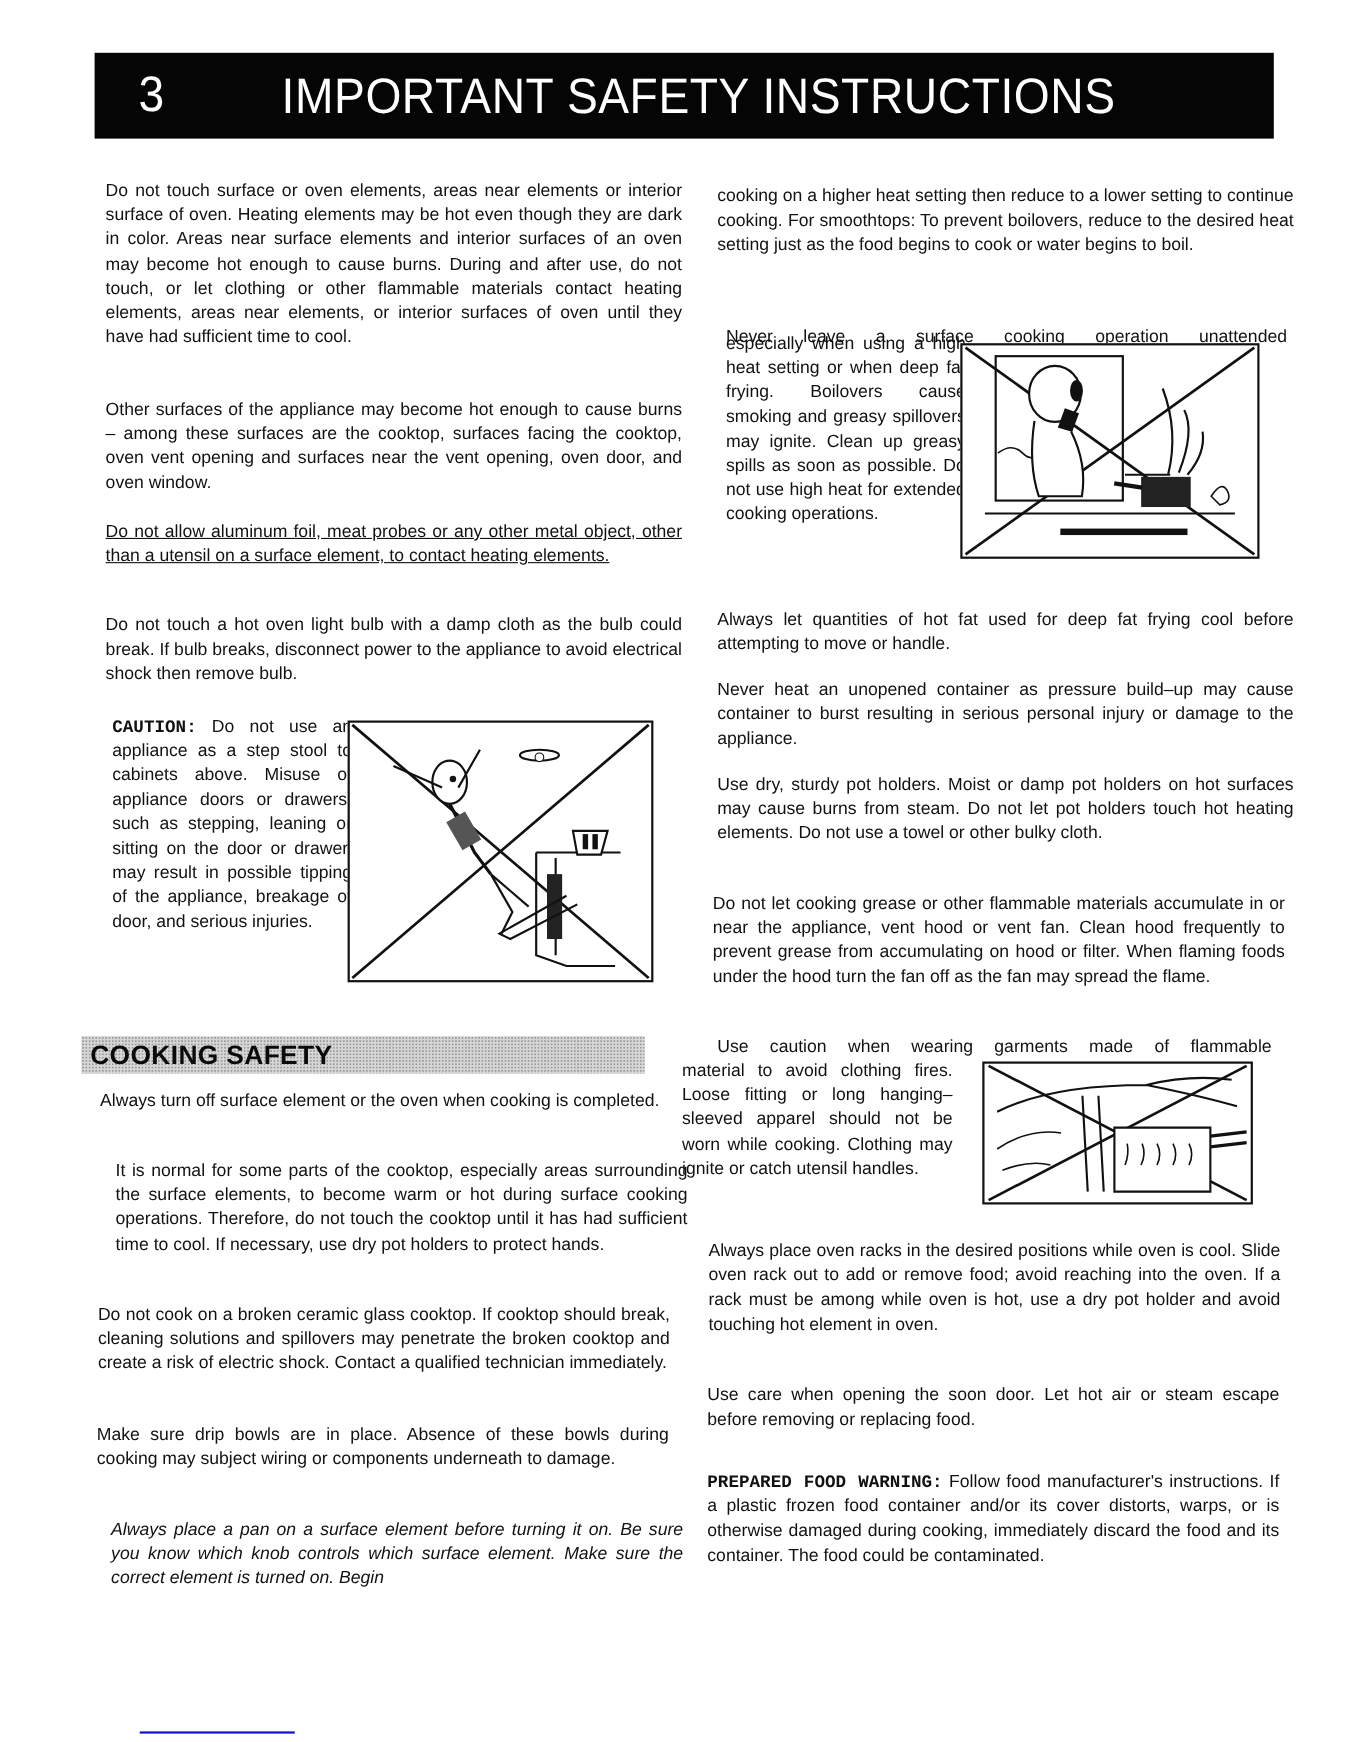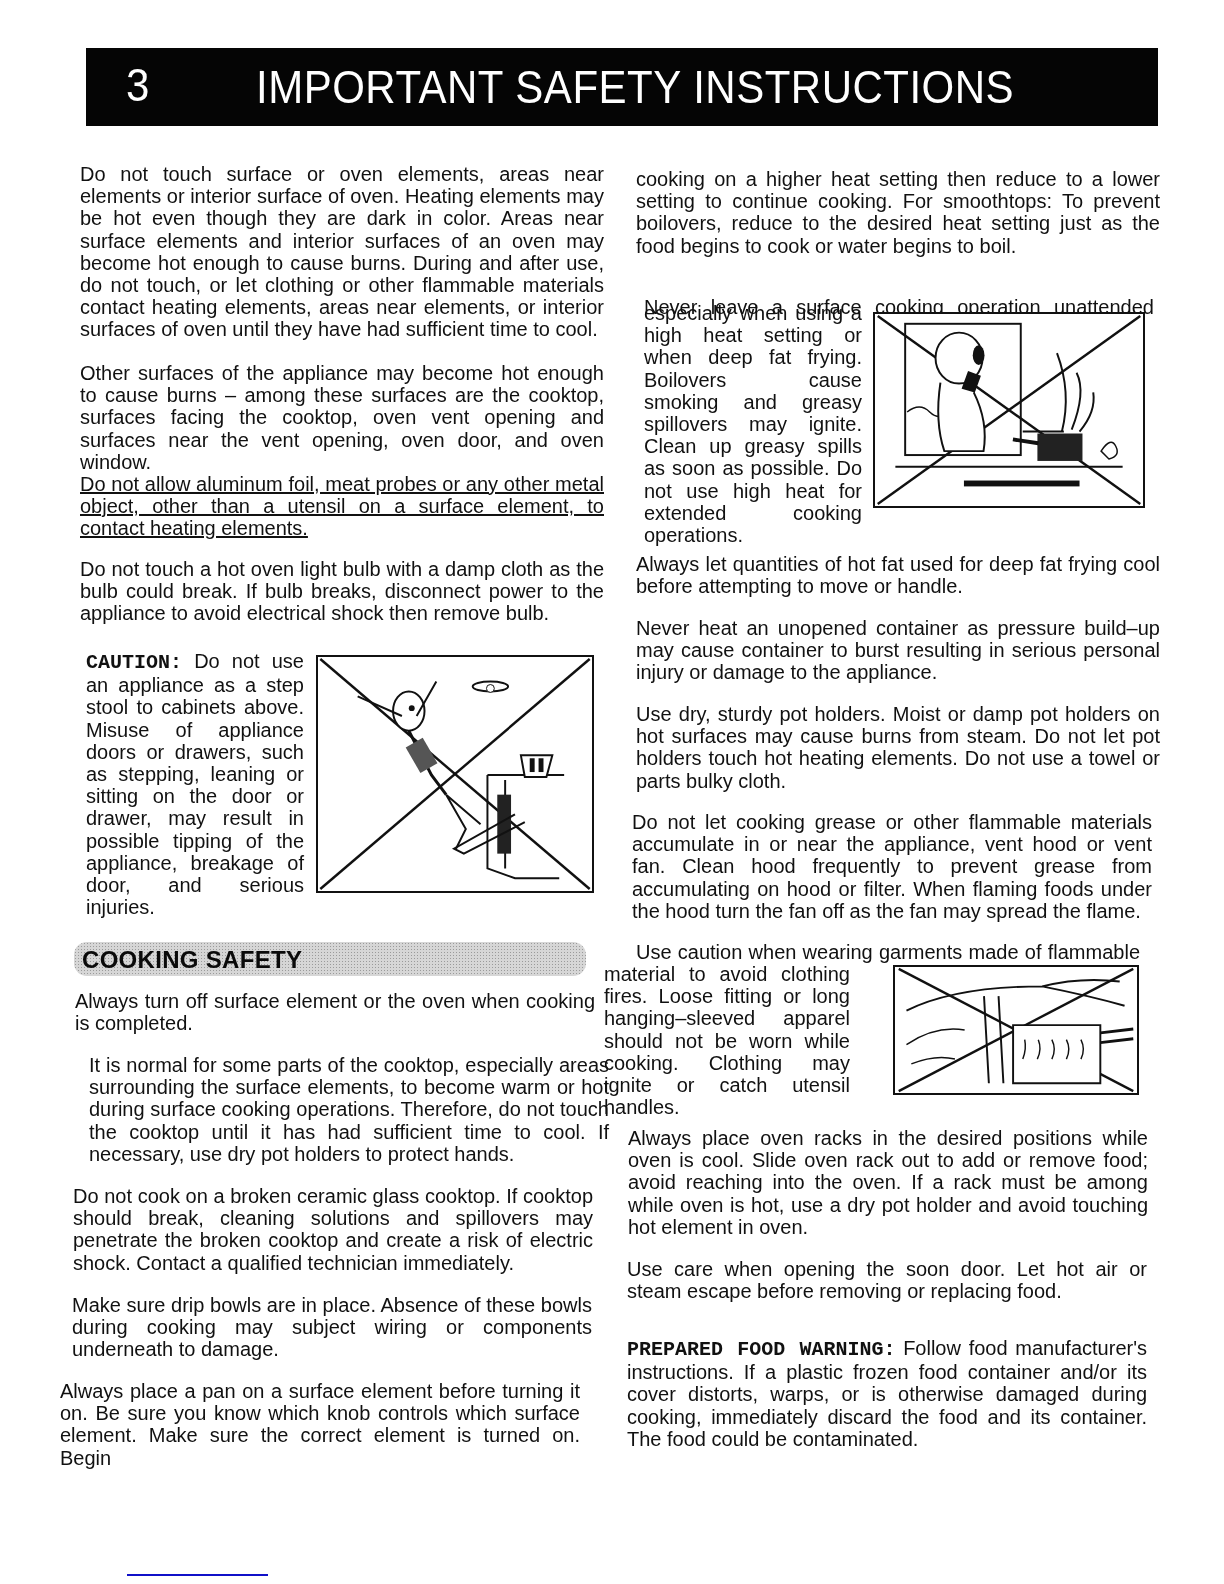--- a/index.html
+++ b/index.html
@@ -4,31 +4,31 @@
 <style>
   html, body { margin: 0; padding: 0; background: #ffffff; }
   body { width: 1224px; height: 1584px; position: relative; overflow: hidden;
          font-family: "Liberation Sans", sans-serif; color: #111; }
   .header-bar { position: absolute; left: 86px; top: 48px; width: 1072px; height: 78px;
                 background: #050505; color: #fff; }
   .header-num { position: absolute; left: 40px; top: 14px; font-size: 42px; font-weight: normal;
                 font-family: "Liberation Sans", sans-serif; transform: scaleY(1.08); }
   .header-title { position: absolute; left: 170px; top: 14px; font-size: 42px; letter-spacing: 0.5px;
                   font-family: "Liberation Sans", sans-serif; transform: scaleY(1.08); transform-origin: left top; }
-  .col { position: absolute; font-size: 20px; line-height: 22.2px; text-align: justify; }
+  .col { position: absolute; font-size: 16px; line-height: 22.2px; text-align: justify; margin-left: 16px; }
   .col-left { left: 80px; width: 524px; }
   .col-right { left: 636px; width: 524px; }
   p { margin: 0; }
   .bold { font-weight: bold; font-family: Liberation Mono, monospace; }
   .fig { position: absolute; background: #fff; border: 2px solid #111; box-sizing: border-box; }
   .fig svg { position: absolute; left: 0; top: 0; width: 100%; height: 100%; }
   .section-head { position: absolute; left: 74px; top: 942px; width: 512px; height: 34px;
                   background-color: #d6d6d6;
                   background-image: radial-gradient(#9a9a9a 0.8px, transparent 0.9px);
-                  background-size: 3px 3px; border-radius: 13px; }
+                  background-size: 3px 3px; }
   .section-head span { position: absolute; left: 8px; top: 4px; font-size: 24px; font-weight: bold;
                        color: #0a0a0a; letter-spacing: 0.3px; }
   .footer-line { position: absolute; left: 127px; top: 1574px; width: 141px; height: 2px; background: #1010c8; }
 </style>
 </head>
 <body>
 
 <div class="header-bar">
   <span class="header-num">3</span>
   <span class="header-title">IMPORTANT SAFETY INSTRUCTIONS</span>
@@ -83,21 +83,21 @@
 </div>
 <div class="col col-left" style="left:89px; width:520px; top:1054px;">
   <p>It is normal for some parts of the cooktop, especially areas surrounding the surface elements, to become warm or hot during surface cooking operations. Therefore, do not touch the cooktop until it has had sufficient time to cool. If necessary, use dry pot holders to protect hands.</p>
 </div>
 <div class="col col-left" style="left:73px; width:520px; top:1185px;">
   <p>Do not cook on a broken ceramic glass cooktop. If cooktop should break, cleaning solutions and spillovers may penetrate the broken cooktop and create a risk of electric shock. Contact a qualified technician immediately.</p>
 </div>
 <div class="col col-left" style="left:72px; width:520px; top:1294px;">
   <p>Make sure drip bowls are in place. Absence of these bowls during cooking may subject wiring or components underneath to damage.</p>
 </div>
-<div class="col col-left" style="left:60px; width:520px; top:1380px;">
+<div class="col col-left" style="left:85px; width:520px; top:1380px;font-style:italic;">
   <p>Always place a pan on a surface element before turning it on. Be sure you know which knob controls which surface element. Make sure the correct element is turned on. Begin</p>
 </div>
 
 <div class="col col-right" style="top:168px;">
   <p>cooking on a higher heat setting then reduce to a lower setting to continue cooking. For smoothtops: To prevent boilovers, reduce to the desired heat setting just as the food begins to cook or water begins to boil.</p>
 </div>
 
 <div class="col" style="left:644px; top:296px; width:510px; text-align:justify; text-align-last:justify;">
   <p>Never leave a surface cooking operation unattended</p>
 </div>
@@ -125,21 +125,21 @@
   </svg>
 </div>
 
 <div class="col col-right" style="top:553px;">
   <p>Always let quantities of hot fat used for deep fat frying cool before attempting to move or handle.</p>
 </div>
 <div class="col col-right" style="top:617px;">
   <p>Never heat an unopened container as pressure build–up may cause container to burst resulting in serious personal injury or damage to the appliance.</p>
 </div>
 <div class="col col-right" style="top:703px;">
-  <p>Use dry, sturdy pot holders. Moist or damp pot holders on hot surfaces may cause burns from steam. Do not let pot holders touch hot heating elements. Do not use a towel or parts bulky cloth.</p>
+  <p>Use dry, sturdy pot holders. Moist or damp pot holders on hot surfaces may cause burns from steam. Do not let pot holders touch hot heating elements. Do not use a towel or other bulky cloth.</p>
 </div>
 <div class="col col-right" style="left:632px; width:520px; top:811px;">
   <p>Do not let cooking grease or other flammable materials accumulate in or near the appliance, vent hood or vent fan. Clean hood frequently to prevent grease from accumulating on hood or filter. When flaming foods under the hood turn the fan off as the fan may spread the flame.</p>
 </div>
 
 <div class="col" style="left:636px; top:941px; width:504px; text-align:justify; text-align-last:justify;">
   <p>Use caution when wearing garments made of flammable</p>
 </div>
 <div class="col" style="left:604px; top:963px; width:246px;">
   <p>material to avoid clothing fires. Loose fitting or long hanging–sleeved apparel should not be worn while cooking. Clothing may ignite or catch utensil handles.</p>

